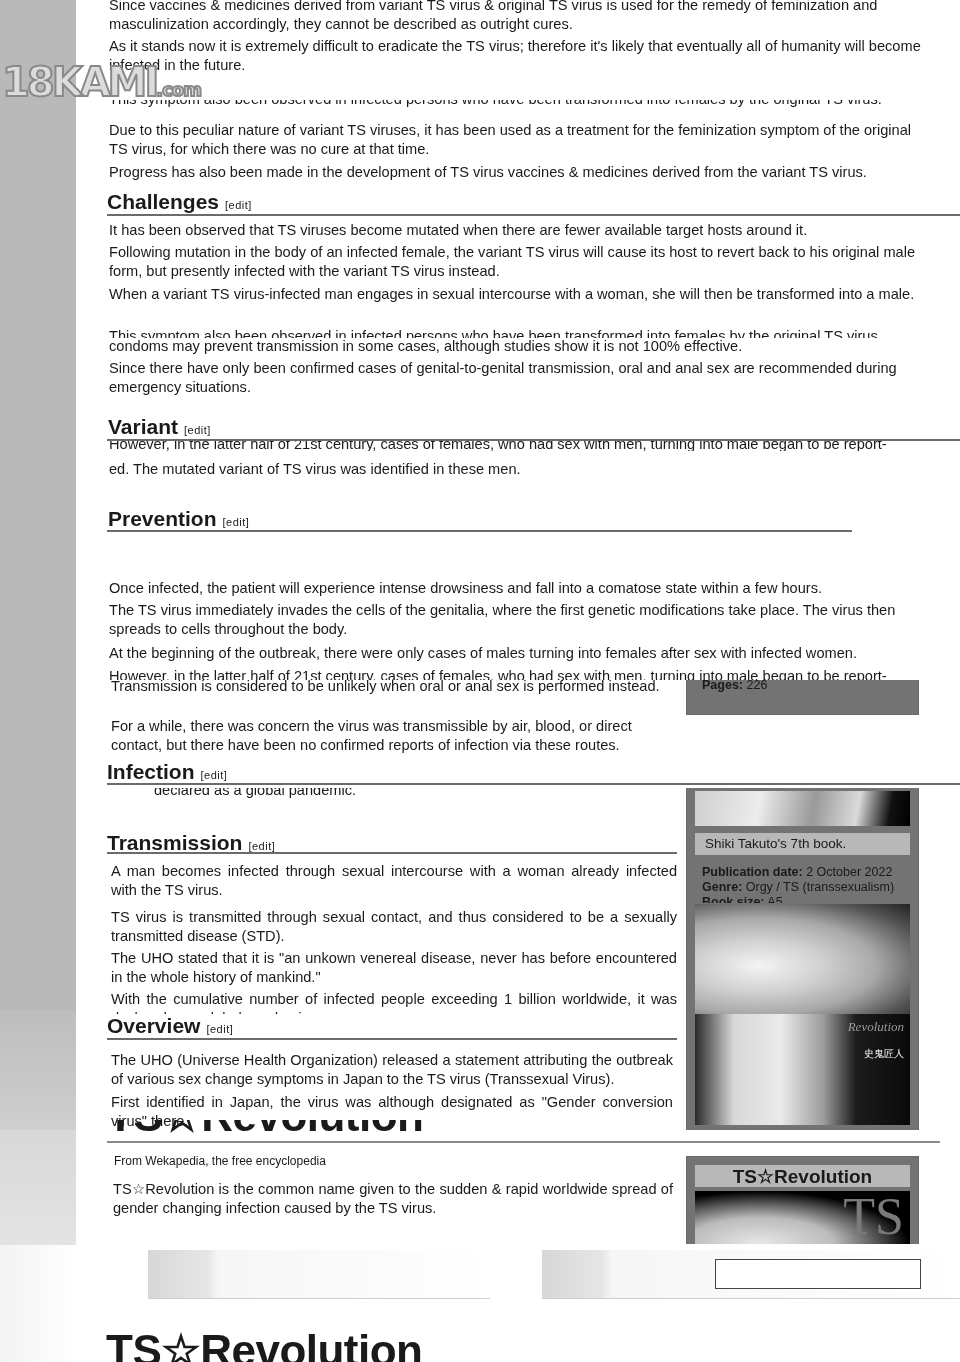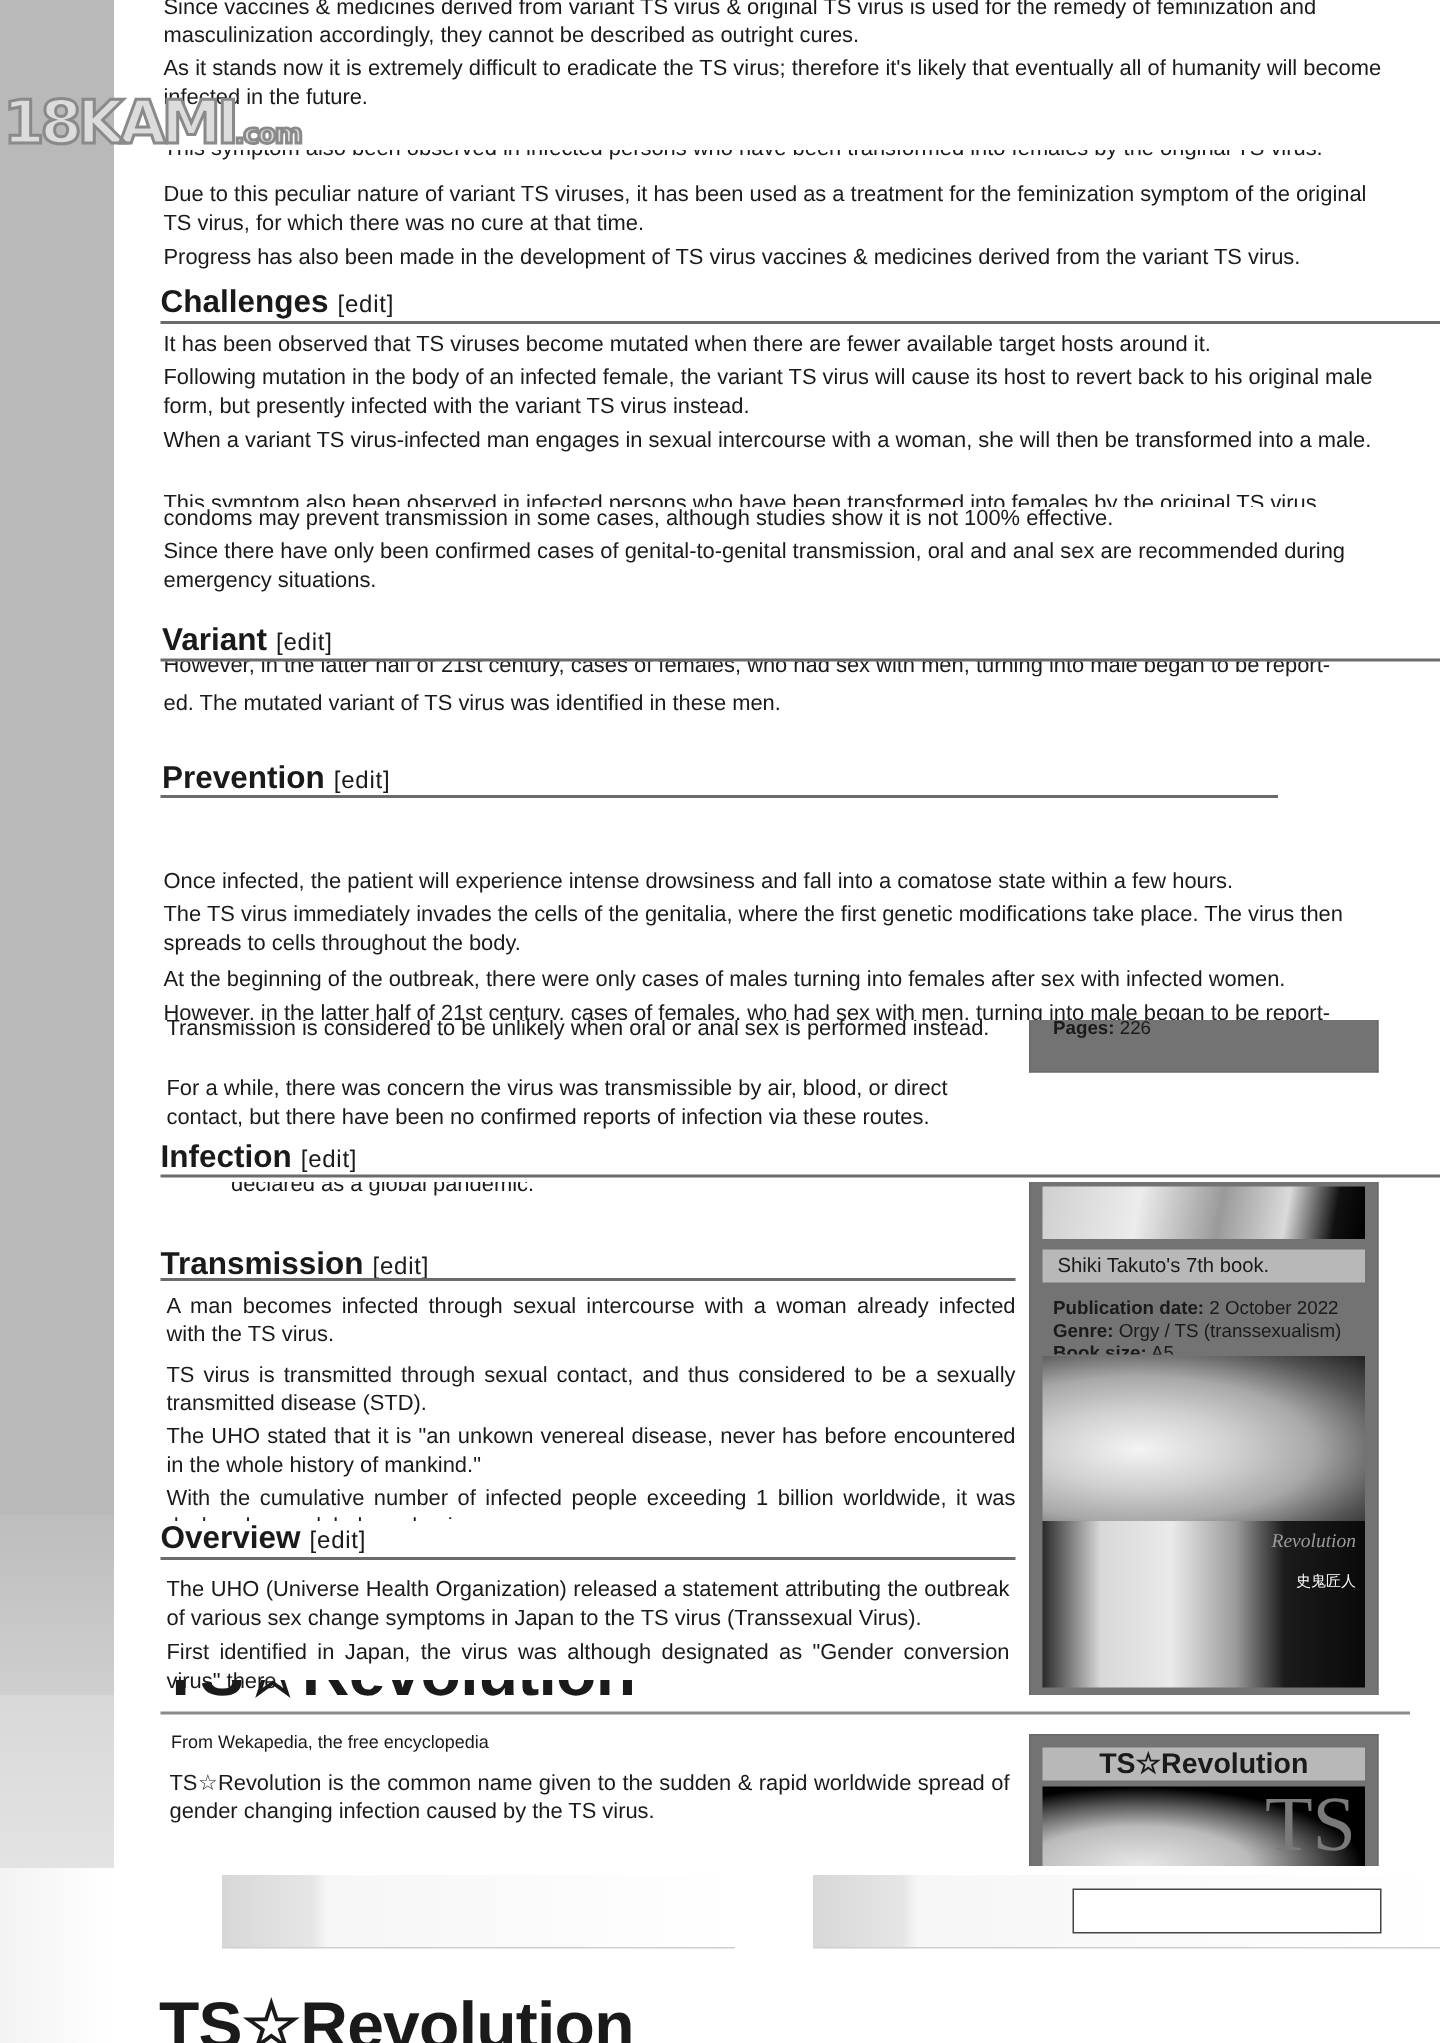--- a/index.html
+++ b/index.html
@@ -6,21 +6,21 @@
   body{width:960px;height:1362px;position:relative;overflow:hidden;background:#ffffff;
        font-family:"Liberation Sans",sans-serif;color:#1a1a1a;}
   .gutter{position:absolute;left:0;top:0;width:76px;height:1362px;background:#b9b9b9;}
   .gutter-lo1{position:absolute;left:0;top:1010px;width:76px;height:120px;background:linear-gradient(#bdbdbd,#cfcfcf);}
   .gutter-lo2{position:absolute;left:0;top:1130px;width:76px;height:115px;background:linear-gradient(#d8d8d8,#e3e3e3);}
   .gutter-lo3{position:absolute;left:0;top:1245px;width:76px;height:117px;background:linear-gradient(90deg,#f3f3f3,#ffffff);}
   .strip{position:absolute;background:#fff;overflow:hidden;}
   .p{position:absolute;font-size:14.6px;line-height:19px;margin:0;}
   .j{text-align:justify;}
   .h{position:absolute;font-weight:bold;font-size:21px;line-height:24px;white-space:nowrap;}
-  .edit{font-weight:normal;font-size:16px;margin-left:6px;letter-spacing:0.5px;}
+  .edit{font-weight:normal;font-size:11px;margin-left:6px;letter-spacing:0.5px;}
   .rule{position:absolute;height:2px;background:#6b6b6b;}
   .watermark{position:absolute;left:2px;top:60px;font-family:"DejaVu Sans",sans-serif;font-weight:bold;
              font-size:40px;color:#dcdcdc;-webkit-text-stroke:2px #8a8a8a;letter-spacing:-3px;line-height:44px;}
   .watermark small{font-size:18px;letter-spacing:-1px;}
   .infobox{position:absolute;border:1.5px solid #6a6a6a;background:#737373;overflow:hidden;}
   .caption{position:absolute;background:#b8b8b8;font-size:13.5px;line-height:22px;padding-left:10px;}
   .meta{position:absolute;font-size:12.5px;line-height:15px;}
   .meta b{font-weight:bold;}
   .img{position:absolute;background:#888;}
   .bigtitle{position:absolute;font-size:44px;font-weight:bold;line-height:48px;white-space:nowrap;letter-spacing:-0.5px;}

